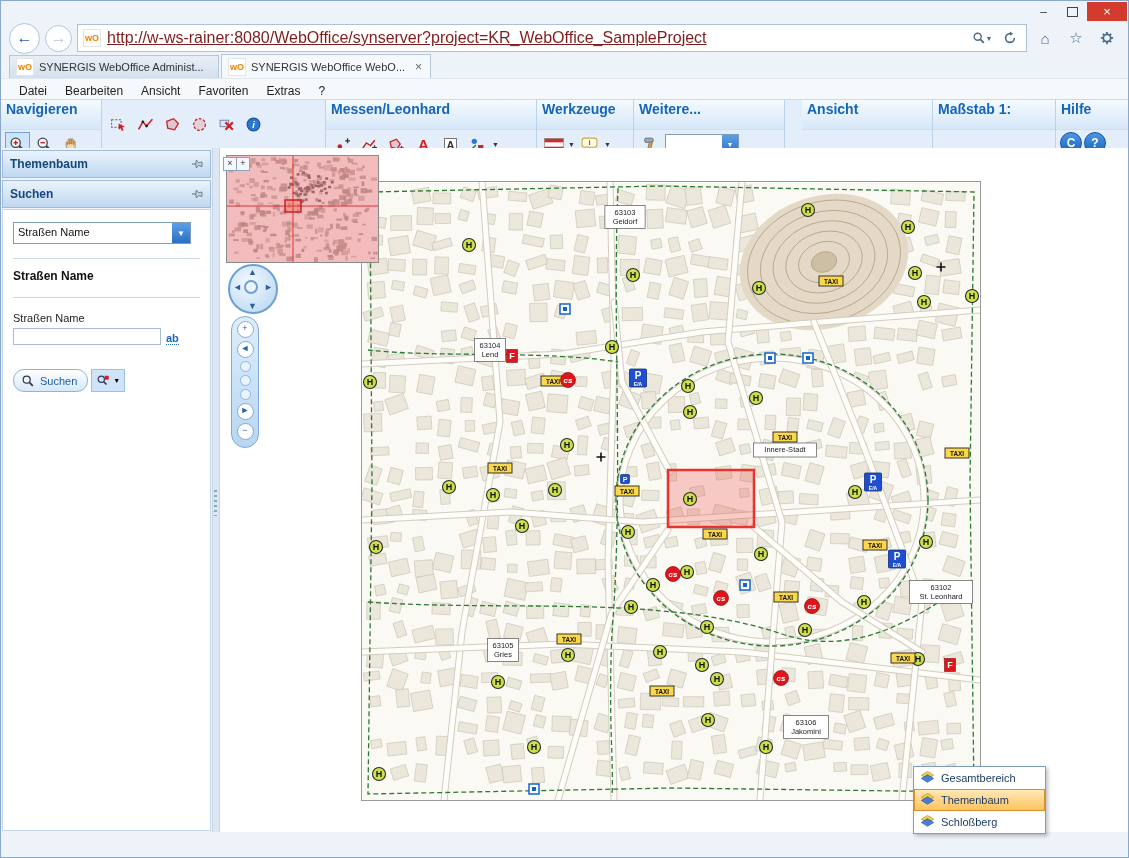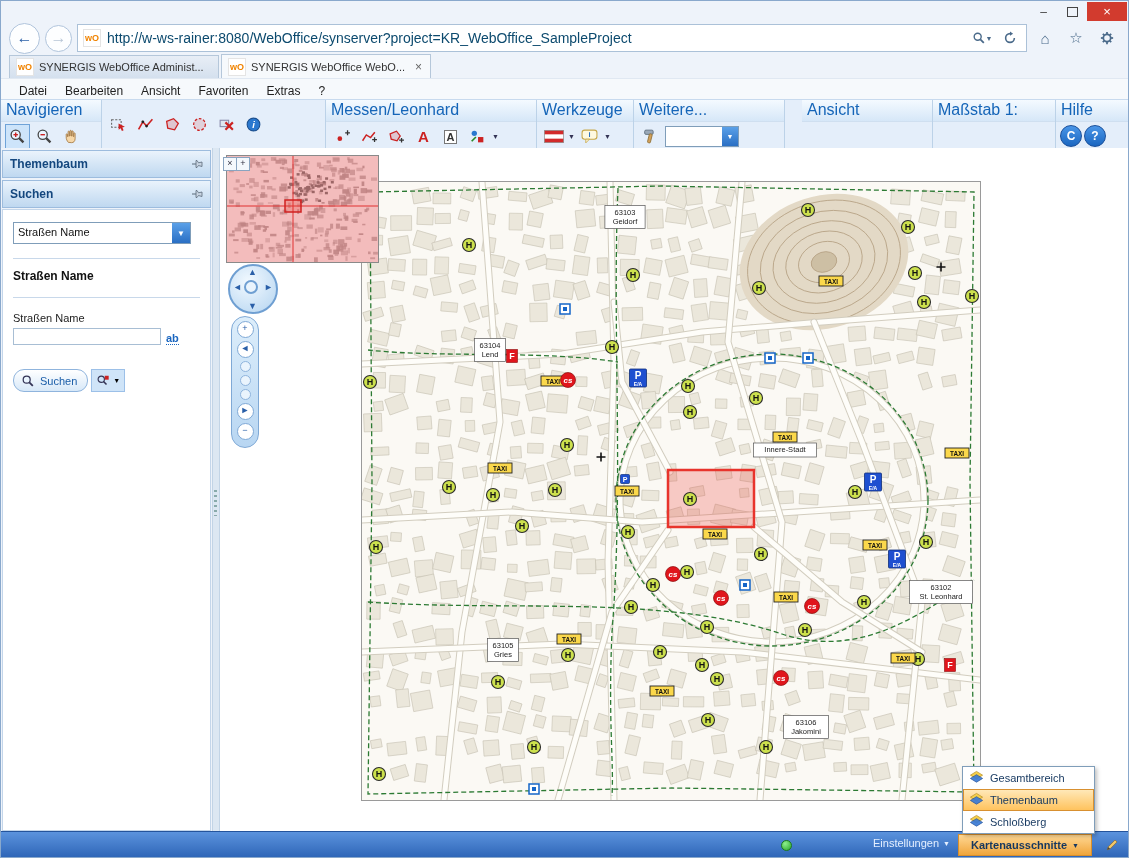--- a/index.html
+++ b/index.html
@@ -11,39 +11,39 @@
   .win-controls{position:absolute;top:1px;right:1px;display:flex;}
   .win-btn{width:29px;height:19px;display:flex;align-items:center;justify-content:center;font-size:12px;color:#444;cursor:default;}
   .win-max-box{width:9px;height:8px;border:1px solid #444;display:inline-block;}
   .win-close{width:40px;background:#d23b2e;color:#fff;font-size:13px;}
 
   .addr-row{position:absolute;top:20px;left:0;right:0;height:34px;display:flex;align-items:center;gap:5px;padding:0 8px;}
   .nav-circle{width:29px;height:29px;border-radius:50%;border:1px solid #b0c4dc;background:#fdfeff;color:#2a5fa8;font-size:16px;display:flex;align-items:center;justify-content:center;flex:0 0 auto;}
   .nav-circle.fwd{width:25px;height:25px;color:#b8c6d6;}
   .url-box{flex:1;height:26px;background:#fff;border:1px solid #abc1d8;display:flex;align-items:center;gap:6px;padding:0 5px;}
   .favicon{width:16px;height:16px;border:1px solid #e4e4e4;background:#fff;color:#f08300;font-weight:bold;font-size:9px;display:flex;align-items:center;justify-content:center;flex:0 0 auto;}
-  .url-text{flex:1;font-size:14px;color:#0c4a6e;white-space:nowrap;overflow:hidden;}
+  .url-text{flex:1;font-size:16px;color:#7f1d1d;white-space:nowrap;overflow:hidden;text-decoration:underline;}
   .addr-icon{width:22px;height:22px;display:flex;align-items:center;justify-content:center;flex:0 0 auto;}
   .chrome-glyph{font-size:15px;color:#4a6a8a;width:26px;height:26px;display:flex;align-items:center;justify-content:center;flex:0 0 auto;}
   .i14{width:14px;height:14px;} .i16{width:17px;height:17px;}
   .mini-drop{font-size:7px;color:#4a6a8a;}
 
   .tabs-row{position:absolute;top:54px;left:0;right:0;height:23px;display:flex;align-items:flex-end;padding-left:8px;gap:2px;}
   .tab{height:22px;width:196px;display:flex;align-items:center;gap:5px;padding:0 6px;font-size:11px;color:#333;background:linear-gradient(#e8eef6,#d4e0ee);border:1px solid #b5c7da;border-bottom:none;white-space:nowrap;overflow:hidden;}
   .tab.active{background:#f6f9fc;height:23px;}
   .tab-label{flex:1;overflow:hidden;white-space:nowrap;}
   .tab-close{color:#666;font-size:12px;padding:0 2px;}
 
   .menubar{position:absolute;top:77px;left:0;right:0;height:21px;background:#f6f9fc;border-top:1px solid #e0e8f2;display:flex;align-items:flex-end;padding-left:10px;gap:2px;}
   .menu-item{font-size:12px;color:#222;padding:2px 8px;}
 
   
   .ribbon{position:absolute;top:98px;left:0;right:0;height:49px;background:#e4eefa;border-top:1px solid #c8daee;border-bottom:1px solid #a8c4e2;display:flex;}
   .rgroup{border-right:1px solid #bcd2e8;display:flex;flex-direction:column;flex:0 0 auto;}
-  .rg-header{height:16px;font-size:16px;font-weight:normal;color:#1565b8;padding:1px 5px 4px 5px;background:linear-gradient(#f4faff,#d6e7f8);border-bottom:1px solid #cfdff0;white-space:nowrap;}
+  .rg-header{height:16px;font-size:14px;font-weight:bold;color:#1565b8;padding:1px 5px 12px 5px;background:linear-gradient(#f4faff,#d6e7f8);border-bottom:1px solid #cfdff0;white-space:nowrap;}
   .rg-body{flex:1;display:flex;align-items:center;gap:2px;padding:2px 4px;}
   .ricon{width:25px;height:25px;border:1px solid transparent;background:transparent;display:flex;align-items:center;justify-content:center;padding:0;}
   .ricon.active{background:#cde4fa;border-color:#6fa3d8;}
   .glyphA{color:#cc2222;font-weight:bold;font-size:15px;}
   .glyphAbox{color:#333;font-weight:bold;font-size:11px;border:1px solid #777;padding:0 2px;background:#fff;}
   .rsep-drop{font-size:7px;color:#335;align-self:center;}
   .rib-select{width:112px;height:19px;border:1px solid #7f9db9;background:#fff;display:flex;align-items:center;}
   .rib-select .txt{flex:1;font-size:11px;padding:0 4px;white-space:nowrap;overflow:hidden;color:#111;}
   .rib-select .arr{width:16px;height:100%;background:linear-gradient(#5aa0e8,#2a6fc4);color:#fff;font-size:7px;display:flex;align-items:center;justify-content:center;}
   .scale-wrap{position:relative;width:105px;height:19px;margin-top:25px;}
@@ -90,21 +90,21 @@
 
   
   .statusbar{position:absolute;left:0;right:0;bottom:0;height:25px;background:linear-gradient(#5b93dd,#2f66b8);border-top:1px solid #24549c;}
   .status-dot{position:absolute;left:780px;top:8px;width:9px;height:9px;border-radius:50%;background:radial-gradient(circle at 35% 30%,#8df08d,#2aa52a);border:1px solid #1c7a1c;}
   .einstellungen{position:absolute;right:178px;top:5px;font-size:11px;color:#e4efff;display:flex;gap:4px;align-items:center;}
   .kart-btn{position:absolute;right:36px;top:2px;width:132px;height:20px;background:linear-gradient(#ffd894,#f0a53a);border:1px solid #d98f2b;color:#15375f;font-weight:bold;font-size:11px;display:flex;align-items:center;justify-content:center;gap:5px;}
   .pencil-btn{position:absolute;right:7px;top:4px;width:18px;height:18px;display:flex;align-items:center;justify-content:center;}
   .drop7{font-size:7px;}
 
   
-  .extent-menu{position:absolute;left:961px;top:765px;width:131px;background:#fff;border:1px solid #7f9db9;box-shadow:2px 2px 4px rgba(0,0,0,.25);z-index:10;}
+  .extent-menu{position:absolute;left:912px;top:765px;width:131px;background:#fff;border:1px solid #7f9db9;box-shadow:2px 2px 4px rgba(0,0,0,.25);z-index:10;}
   .extent-item{height:22px;display:flex;align-items:center;gap:6px;padding:0 5px;font-size:11px;color:#15375f;border:1px solid transparent;box-sizing:border-box;}
   .extent-item.selected{background:linear-gradient(#ffe8b8,#ffc35e);border-color:#d89030;}
 </style>
 </head>
 <body>
 
 <div class="win">
 
   <div class="titlebar">
     <div class="win-controls">
@@ -1642,37 +1642,20 @@
           <g>
             <rect x="167" y="602" width="10" height="10" fill="#fff" stroke="#1565c8" stroke-width="1.5"></rect>
             <rect x="170" y="605" width="4" height="4" fill="#1565c8"></rect>
           </g>
           <path d="M234.5,275 H243.5 M239,270.5 V279.5" stroke="#111" stroke-width="1.6"></path>
           <path d="M574.5,85 H583.5 M579,80.5 V89.5" stroke="#111" stroke-width="1.6"></path>
         </svg>
     </div>
   </div>
 
-  <div class="statusbar">
-    <div class="status-dot"></div>
-    <div class="einstellungen">
-      <span>Einstellungen</span>
-      <span class="drop7">▼</span>
-    </div>
-    <div class="kart-btn">
-      <span>Kartenausschnitte</span>
-      <span class="drop7">▼</span>
-    </div>
-    <div class="pencil-btn">
-      <svg style="width:14px;height:14px" viewBox="0 0 16 16">
-          <path d="M2.5 13.5 L3.6 10.2 L11.5 2.3 L13.7 4.5 L5.8 12.4 Z" fill="#f2c96a" stroke="#8a6a30" stroke-width="0.8"></path>
-          <path d="M2.5 13.5 L3.6 10.2 L5.8 12.4 Z" fill="#444"></path>
-        </svg>
-    </div>
-  </div>
 
   <div class="extent-menu" id="extent-menu">
       <div class="extent-item">
         <span><svg style="width:15px;height:15px" viewBox="0 0 16 16">
             <path d="M8 1.5 L14.5 5.5 8 9.5 1.5 5.5 Z" fill="#f5cf4a" stroke="#b8922a" stroke-width="0.8"></path>
             <path d="M8 5 L14.5 9 8 13 1.5 9 Z" fill="#3a7ad6" stroke="#1f4f9a" stroke-width="0.8" opacity="0.92"></path>
           </svg></span>
         <span>Gesamtbereich</span>
       </div>
       <div class="extent-item selected">

